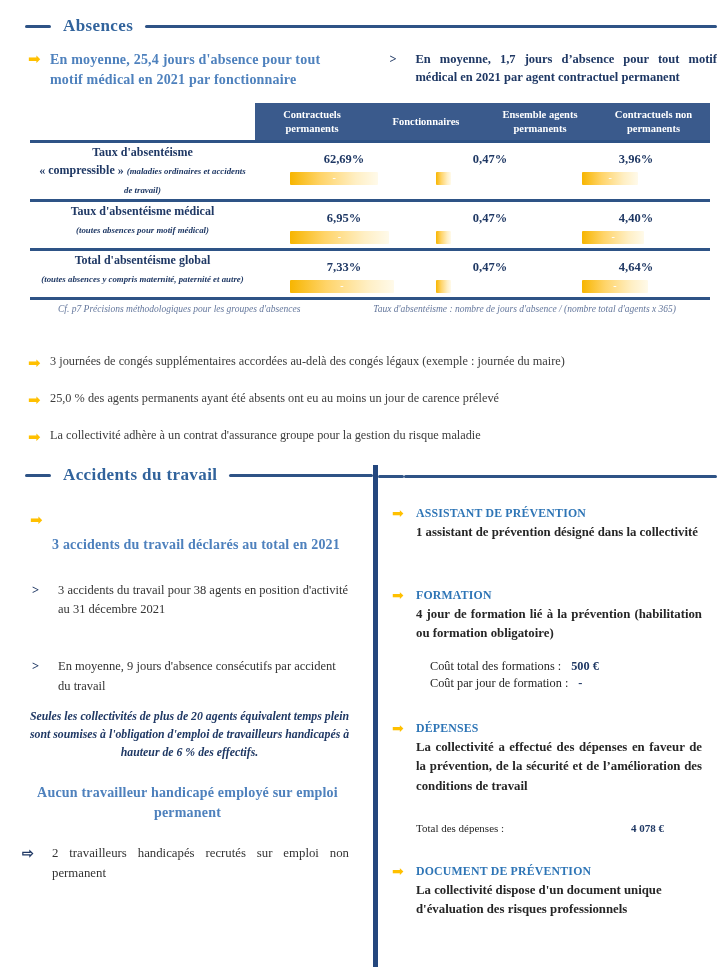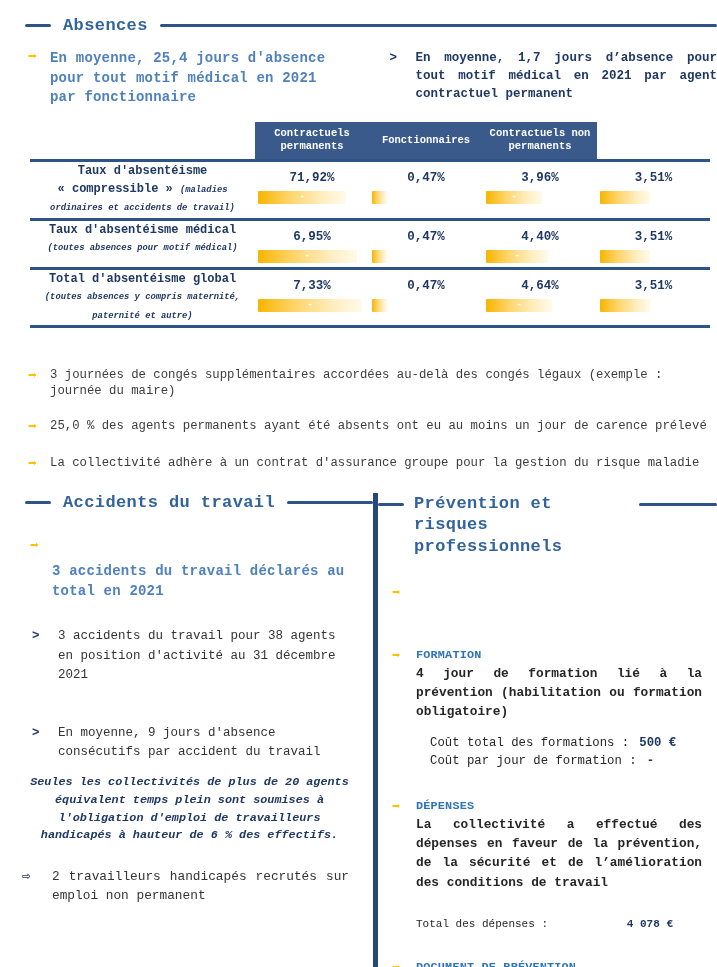--- a/index.html
+++ b/index.html
@@ -1,19 +1,19 @@
 <!DOCTYPE html>
 <html><head>
 <meta charset="utf-8">
 <style>
   * { margin:0; padding:0; box-sizing:border-box; }
   html,body { background:#ffffff; }
   .page {
     position:relative; width:717px; height:967px; overflow:hidden;
-    background:#ffffff; font-family:Liberation Mono, monospace; color:#333;
+    background:#ffffff; font-family:Liberation Serif, serif; color:#333;
   }
   
   .sec-head { display:flex; align-items:center; }
   .sec-head .dash { width:26px; height:3px; background:#2E5386; border-radius:2px; flex:0 0 auto; }
   .sec-head .line { flex:1; height:3px; background:#2E5386; border-radius:2px; }
   .sec-head .sec-title {
     color:#31639C; font-weight:bold; font-size:17px; letter-spacing:.4px;
     margin:0 12px; white-space:nowrap;
   }
   
@@ -32,21 +32,21 @@
   
   .abs-table { margin:14px 0 0 30px; width:680px; }
   .tgrid { display:grid; grid-template-columns:225px 114px 114px 114px 113px; }
   .thead { border-bottom:3px solid #2E5386; }
   .th-label { background:transparent; }
   .th {
     background:#3A5A8C; color:#fff; font-weight:bold; font-size:10.5px;
     text-align:center; padding:5px 4px; line-height:1.3; display:flex; align-items:center; justify-content:center;
     min-height:33px;
   }
-  .trow { border-bottom:3px solid #2E5386; min-height:49px; }
+  .trow { border-bottom:3px solid #2E5386; min-height:49px;gap:32px; }
   .lbl-cell { text-align:center; padding:3px 6px 2px; color:#1F3864; line-height:1.15; }
   .lbl-main { display:block; font-weight:bold; font-size:12px; white-space:pre-line; }
   .lbl-strong { font-weight:bold; font-size:12px; }
   .lbl-note { font-style:italic; font-weight:600; font-size:8.8px; }
   .val-cell { text-align:center; padding-top:6px; }
   .val { color:#1F3864; font-weight:bold; font-size:12.5px; }
   .bar {
     height:13px; margin:5px 0 4px 3px; border-radius:1px;
     background:linear-gradient(to right,#F7B500,#FFD469 35%,#FFEFC4 75%,#FFFAEA);
     color:#ffffff; font-size:10px; font-weight:bold; line-height:12px; text-align:center;
@@ -90,21 +90,21 @@
   }
   .prev-item { display:flex; margin-left:14px; }
   .prev-item .arrow-y { flex:0 0 24px; font-size:14px; }
   .prev-body { width:286px; }
   .prev-heading { color:#2E75B6; font-weight:bold; font-size:11.8px; letter-spacing:.2px; }
   .prev-text { color:#262626; font-weight:bold; font-size:12.8px; line-height:1.5; margin-top:2px; text-align:justify; }
   .cost-lines { margin:14px 0 0 14px; }
   .cost-line { display:flex; font-size:12.3px; color:#262626; line-height:1.45; }
   .cost-line .cl-value { font-weight:bold; color:#1F3864; margin-left:10px; }
   .total-line { display:flex; margin:26px 0 0 0; font-size:11px; color:#262626; width:286px; }
-  .total-line .cl-value { font-weight:bold; color:#1F3864; margin-left:auto; margin-right:29px; }
+  .total-line .cl-value { font-weight:bold; color:#1F3864; margin-left:auto; margin-right:38px; }
   .mt-asst { margin-top:28px; }
   .mt-form { margin-top:46px; }
   .mt-dep  { margin-top:28px; }
   .mt-doc  { margin-top:30px; }
 </style>
 </head>
 <body>
 
 <div class="page">
 
@@ -123,28 +123,29 @@
       <span class="chev">&gt;</span>
       <span class="note">En moyenne, 1,7 jours d’absence pour tout motif médical en 2021 par agent contractuel permanent</span>
     </div>
   </div>
 
   <div class="abs-table">
     <div class="tgrid thead">
       <div class="th-label"></div>
       <div class="th">Contractuels permanents</div>
       <div class="th">Fonctionnaires</div>
+      <div class="th">Ensemble agents permanents</div>
       <div class="th">Contractuels non permanents</div>
     </div>
 
     <div class="tgrid trow">
       <div class="lbl-cell">
         <span class="lbl-main">Taux d'absentéisme</span><span class="lbl-strong">« compressible » </span><span class="lbl-note">(maladies ordinaires et accidents de travail)</span>
       </div>
-      <div class="val-cell"><span class="val">71,92%</span><div class="bar" style="width: 88.324px;">-</div></div>
+      <div class="val-cell"><span class="val">62,69%</span><div class="bar" style="width: 88.324px;">-</div></div>
       <div class="val-cell"><span class="val">0,47%</span><div class="bar" style="width: 15px;"></div></div>
       <div class="val-cell"><span class="val">3,96%</span><div class="bar" style="width: 56.232px;">-</div></div>
       <div class="val-cell"><span class="val">3,51%</span><div class="bar" style="width: 49.842px;"></div></div>
     </div>
 
     <div class="tgrid trow">
       <div class="lbl-cell">
         <span class="lbl-main">Taux d'absentéisme médical</span><span class="lbl-note">(toutes absences pour motif médical)</span>
       </div>
       <div class="val-cell"><span class="val">6,95%</span><div class="bar" style="width: 98.69px;">-</div></div>
@@ -157,20 +158,24 @@
       <div class="lbl-cell">
         <span class="lbl-main">Total d'absentéisme global</span><span class="lbl-note">(toutes absences y compris maternité, paternité et autre)</span>
       </div>
       <div class="val-cell"><span class="val">7,33%</span><div class="bar" style="width: 104.086px;">-</div></div>
       <div class="val-cell"><span class="val">0,47%</span><div class="bar" style="width: 15px;"></div></div>
       <div class="val-cell"><span class="val">4,64%</span><div class="bar" style="width: 65.888px;">-</div></div>
       <div class="val-cell"><span class="val">3,51%</span><div class="bar" style="width: 49.842px;"></div></div>
     </div>
   </div>
 
+  <div class="footnotes">
+    <span class="foot">Cf. p7 Précisions méthodologiques pour les groupes d'absences</span>
+    <span class="foot right">Taux d'absentéisme : nombre de jours d'absence / (nombre total d'agents x 365)</span>
+  </div>
 
   <div class="key-points">
     <div class="kp">
       <span class="arrow-y">➡</span>
       <span class="txt">3 journées de congés supplémentaires accordées au-delà des congés légaux (exemple : journée du maire)</span>
     </div>
     <div class="kp">
       <span class="arrow-y">➡</span>
       <span class="txt">25,0 % des agents permanents ayant été absents ont eu au moins un jour de carence prélevé</span>
     </div>
@@ -199,36 +204,40 @@
         <span class="txt">3 accidents du travail pour 38 agents en position d'activité au 31 décembre 2021</span>
       </div>
 
       <div class="acc-point" style="margin-top:38px;">
         <span class="chev">&gt;</span>
         <span class="txt">En moyenne, 9 jours d'absence consécutifs par accident du travail</span>
       </div>
 
 
       <div class="hand-intro">Seules les collectivités de plus de 20 agents équivalent temps plein sont soumises à l'obligation d'emploi de travailleurs handicapés à hauteur de 6 % des effectifs.</div>
+      <div class="hand-highlight">Aucun travailleur handicapé employé sur emploi permanent</div>
 
       <div class="hand-point">
         <span class="arrow-outline">⇨</span>
         <span class="txt">2 travailleurs handicapés recrutés sur emploi non permanent</span>
       </div>
     </div>
 
     <div class="col-right">
       <div class="prev-head">
         <span class="dash"></span>
-        <span class="sec-title">Prévention et risques professionnels</span>
         <span class="line"></span>
       </div>
 
       <div class="prev-item mt-asst">
         <span class="arrow-y">➡</span>
+        <div class="prev-body">
+          <div class="prev-heading">ASSISTANT DE PRÉVENTION</div>
+          <div class="prev-text">1 assistant de prévention désigné dans la collectivité</div>
+        </div>
       </div>
 
       <div class="prev-item mt-form">
         <span class="arrow-y">➡</span>
         <div class="prev-body">
           <div class="prev-heading">FORMATION</div>
           <div class="prev-text">4 jour de formation lié à la prévention (habilitation ou formation obligatoire)</div>
           <div class="cost-lines">
             <div class="cost-line">
               <span class="cl-label">Coût total des formations :</span>

